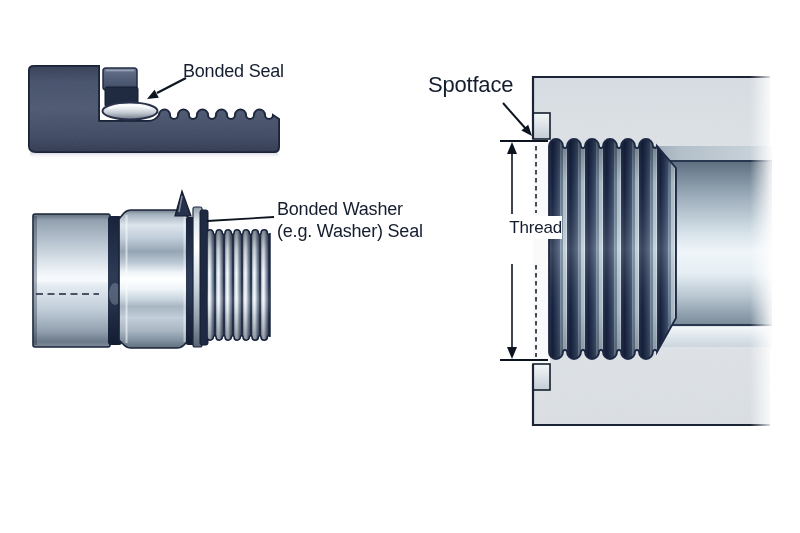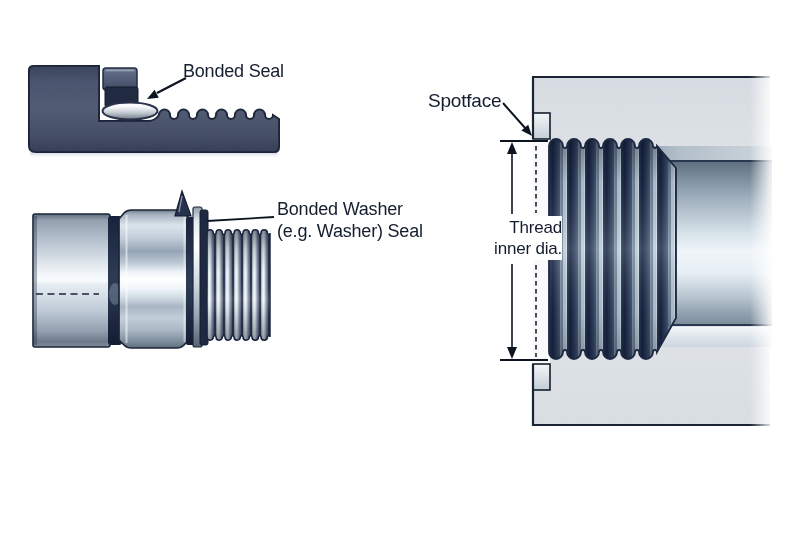--- a/index.html
+++ b/index.html
@@ -3,21 +3,21 @@
 <meta charset="utf-8">
 <style>
   html,body{margin:0;padding:0;background:#ffffff;}
   .stage{position:relative;width:800px;height:533px;background:#ffffff;overflow:hidden;
          font-family:"Liberation Sans", sans-serif;}
   .stage svg{position:absolute;left:0;top:0;}
   .lbl{position:absolute;color:#141d2e;font-weight:normal;letter-spacing:-0.2px;
        white-space:nowrap;line-height:21px;}
   .lbl-bonded-seal{left:183px;top:61px;font-size:18px;}
   .lbl-bonded-washer{left:277px;top:198px;font-size:18px;line-height:22px;}
-  .lbl-spotface{left:428px;top:90px;font-size:19px;}
+  .lbl-spotface{left:428px;top:74px;font-size:22px;}
   .lbl-thread-dia{left:472px;top:216px;width:90px;font-size:17px;text-align:right;
                   background:#ffffff;padding:1px 0;}
 </style>
 </head>
 <body>
 
 <div class="stage">
 
 <svg width="800" height="533" viewBox="0 0 800 533">
 <defs>
@@ -291,16 +291,15 @@
 
 <div class="lbl lbl-bonded-washer">
   <div>Bonded Washer</div>
   <div>(e.g. Washer) Seal</div>
 </div>
 
 <div class="lbl lbl-spotface">Spotface</div>
 
 <div class="lbl lbl-thread-dia">
   <div>Thread</div>
-  <div>inner dia.</div>
 </div>
 
 </div>
 
 </body></html>

